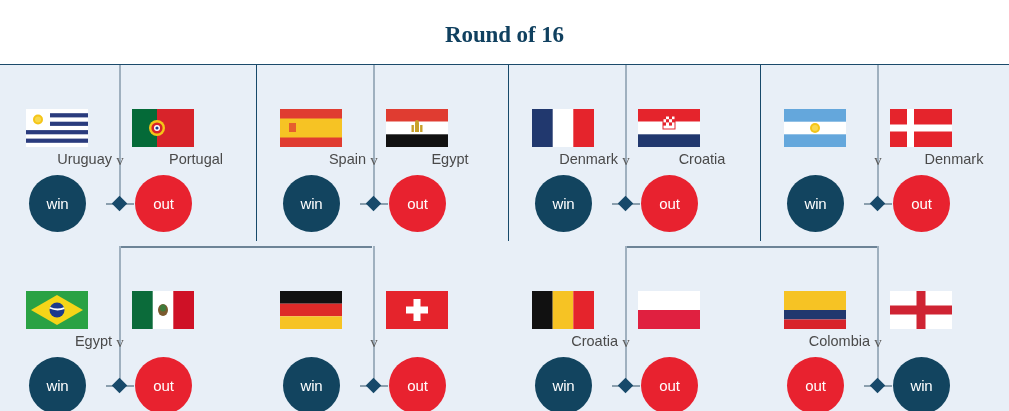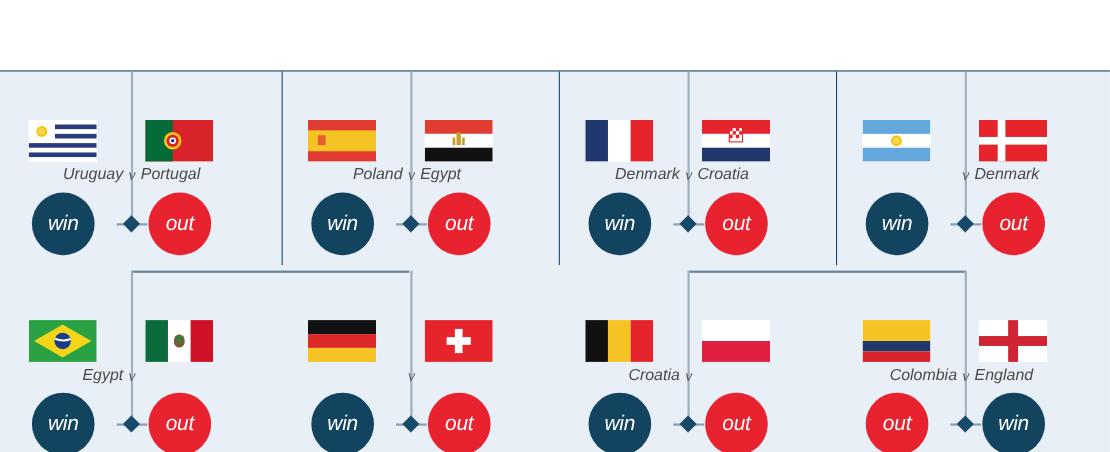--- a/index.html
+++ b/index.html
@@ -69,21 +69,20 @@
     position: absolute;
     height: 1.6px;
     background: #6d8497;
   }
 
   
   .match {
     position: absolute;
     width: 224px;
     height: 130px;
-    font-style: italic;
   }
 
   .flags {
     position: absolute;
     top: 0;
     left: 0;
     width: 224px;
     height: 46px;
   }
 
@@ -110,21 +109,21 @@
 
   .team-name {
     position: absolute;
     top: 0;
     font-size: 14.5px;
     color: #4a4a4a;
     white-space: nowrap;
     line-height: 20px;
   }
   .team-name.left  { left: 0; width: 104px; text-align: right; }
-  .team-name.right { left: 120px; width: 104px; text-align: left; }
+  .team-name.right { left: 136px; width: 104px; text-align: center; }
 
   .versus {
     position: absolute;
     top: 0;
     left: 104px;
     width: 16px;
     text-align: center;
     font-family: "Liberation Serif", "DejaVu Serif", serif;
     font-size: 15px;
     color: #5c5c5c;
@@ -158,35 +157,36 @@
     transform: rotate(45deg);
   }
 
   .badge {
     position: absolute;
     top: 0;
     width: 57px;
     height: 57px;
     border-radius: 50%;
     color: #ffffff;
-    font-size: 19px;
+    font-size: 15px;
     line-height: 57px;
     text-align: center;
     letter-spacing: -0.2px;
   }
   .badge.left  { left: 21px; }
   .badge.right { left: 127px; }
   .badge.win { background: #12445f; }
   .badge.out { background: #e8222f; }
 </style>
 </head>
 <body>
 
 <div id="root">
 
+  <div class="title">Round of 16</div>
 
   <div class="panel">
     <div id="lines">
         <div class="divider" style="left: 256px;"></div>
         <div class="divider" style="left: 508px;"></div>
         <div class="divider" style="left: 760px;"></div>
         <div class="vline" style="left: 119.2px; top: 0px; height: 138px;"></div>
         <div class="hline" style="left: 120px; top: 181px; width: 252px;"></div>
         <div class="vline" style="left: 119.2px; top: 181px; height: 139px;"></div>
         <div class="vline" style="left: 373.2px; top: 0px; height: 138px;"></div>
@@ -255,21 +255,21 @@
     <g fill="#c8a028">
                   <rect x="29" y="14" width="4" height="9"></rect>
     <rect x="25.5" y="16" width="2.4" height="7"></rect>
                   <rect x="34.1" y="16" width="2.4" height="7"></rect>
     <circle cx="31" cy="13" r="2"></circle>
                 </g>
               </svg>
     </div>
     </div>
     <div class="names">
-      <div class="team-name left">Poland</div>
+      <div class="team-name left">Spain</div>
       <div class="versus">v</div>
       <div class="team-name right">Egypt</div>
     </div>
     <div class="results">
       <div class="connector"></div>
       <div class="diamond"></div>
       <div class="badge left win">win</div>
       <div class="badge right out">out</div>
     </div>
         </div>
@@ -451,21 +451,20 @@
       <svg viewBox="0 0 62 38">
                 <rect width="62" height="38" fill="#fff"></rect>
     <rect x="26.5" y="0" width="9" height="38" fill="#cf2433"></rect>
     <rect x="0" y="14.5" width="62" height="9" fill="#cf2433"></rect>
               </svg>
     </div>
     </div>
     <div class="names">
       <div class="team-name left">Colombia</div>
       <div class="versus">v</div>
-      <div class="team-name right">England</div>
     </div>
     <div class="results">
       <div class="connector"></div>
       <div class="diamond"></div>
       <div class="badge left out">out</div>
       <div class="badge right win">win</div>
     </div>
         </div>
       </div>
   </div>

